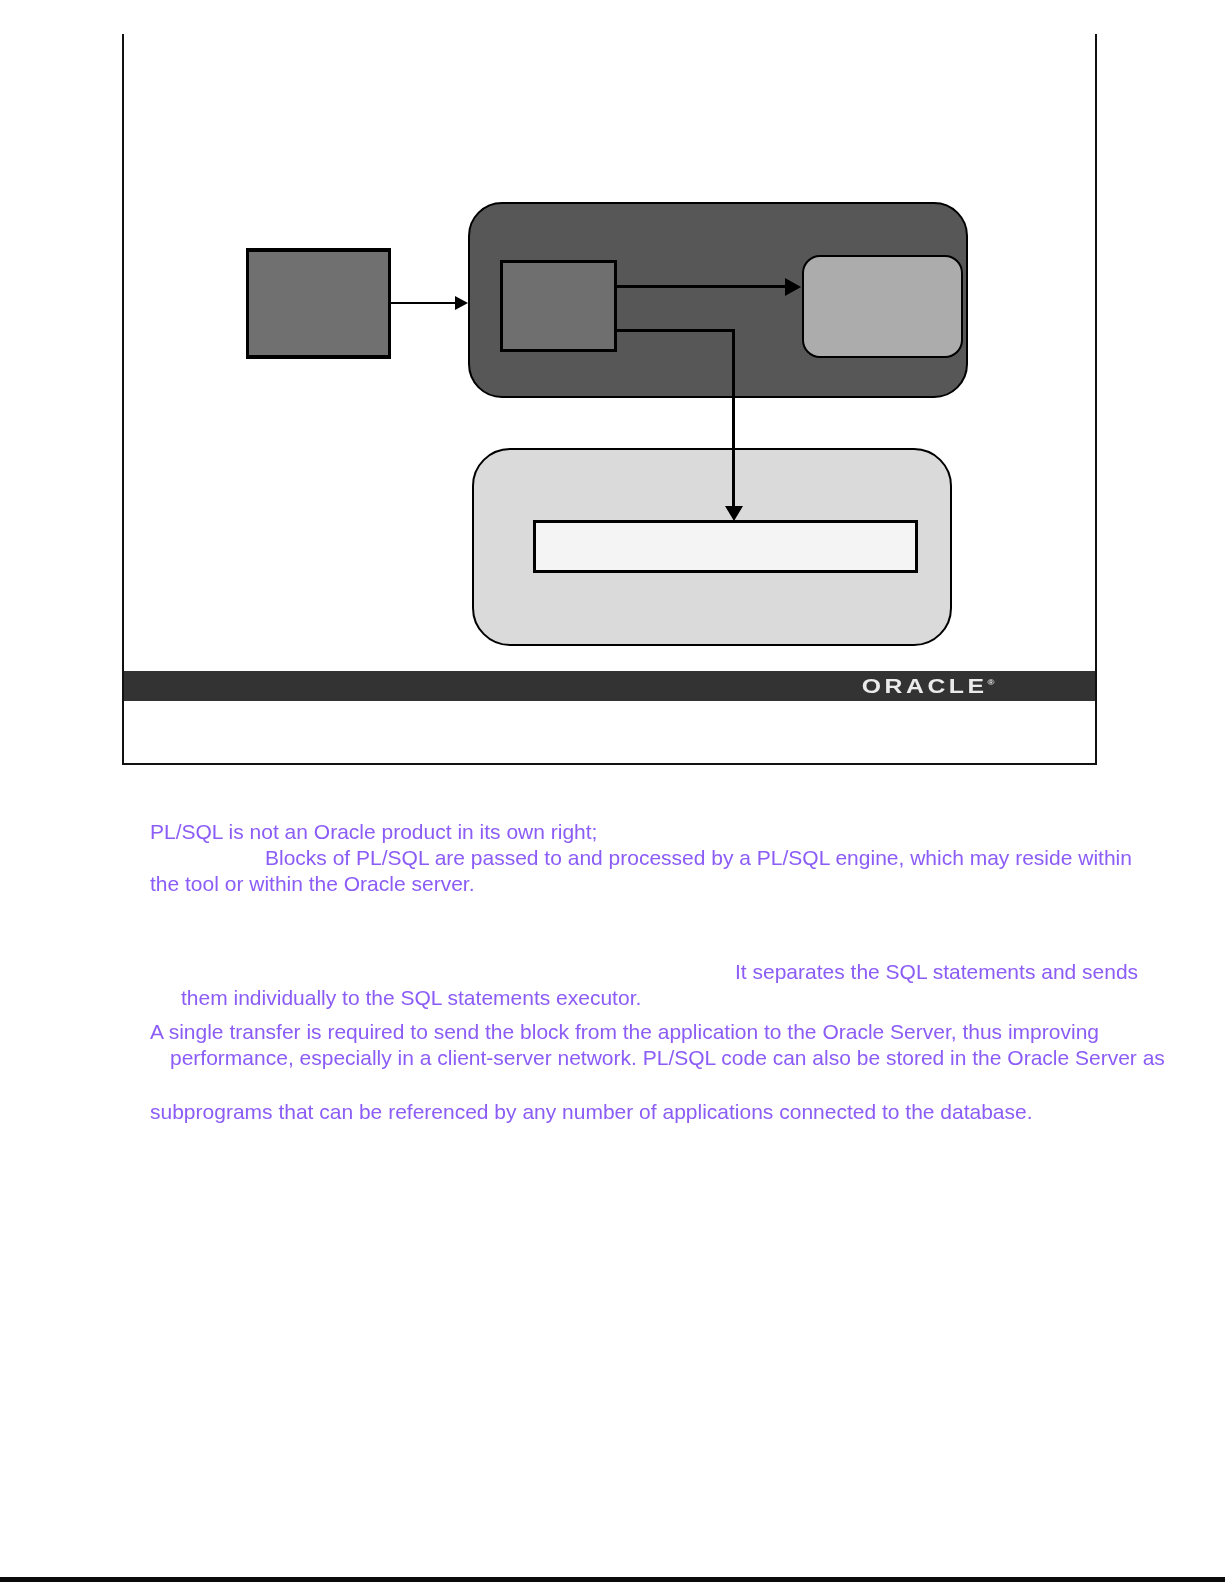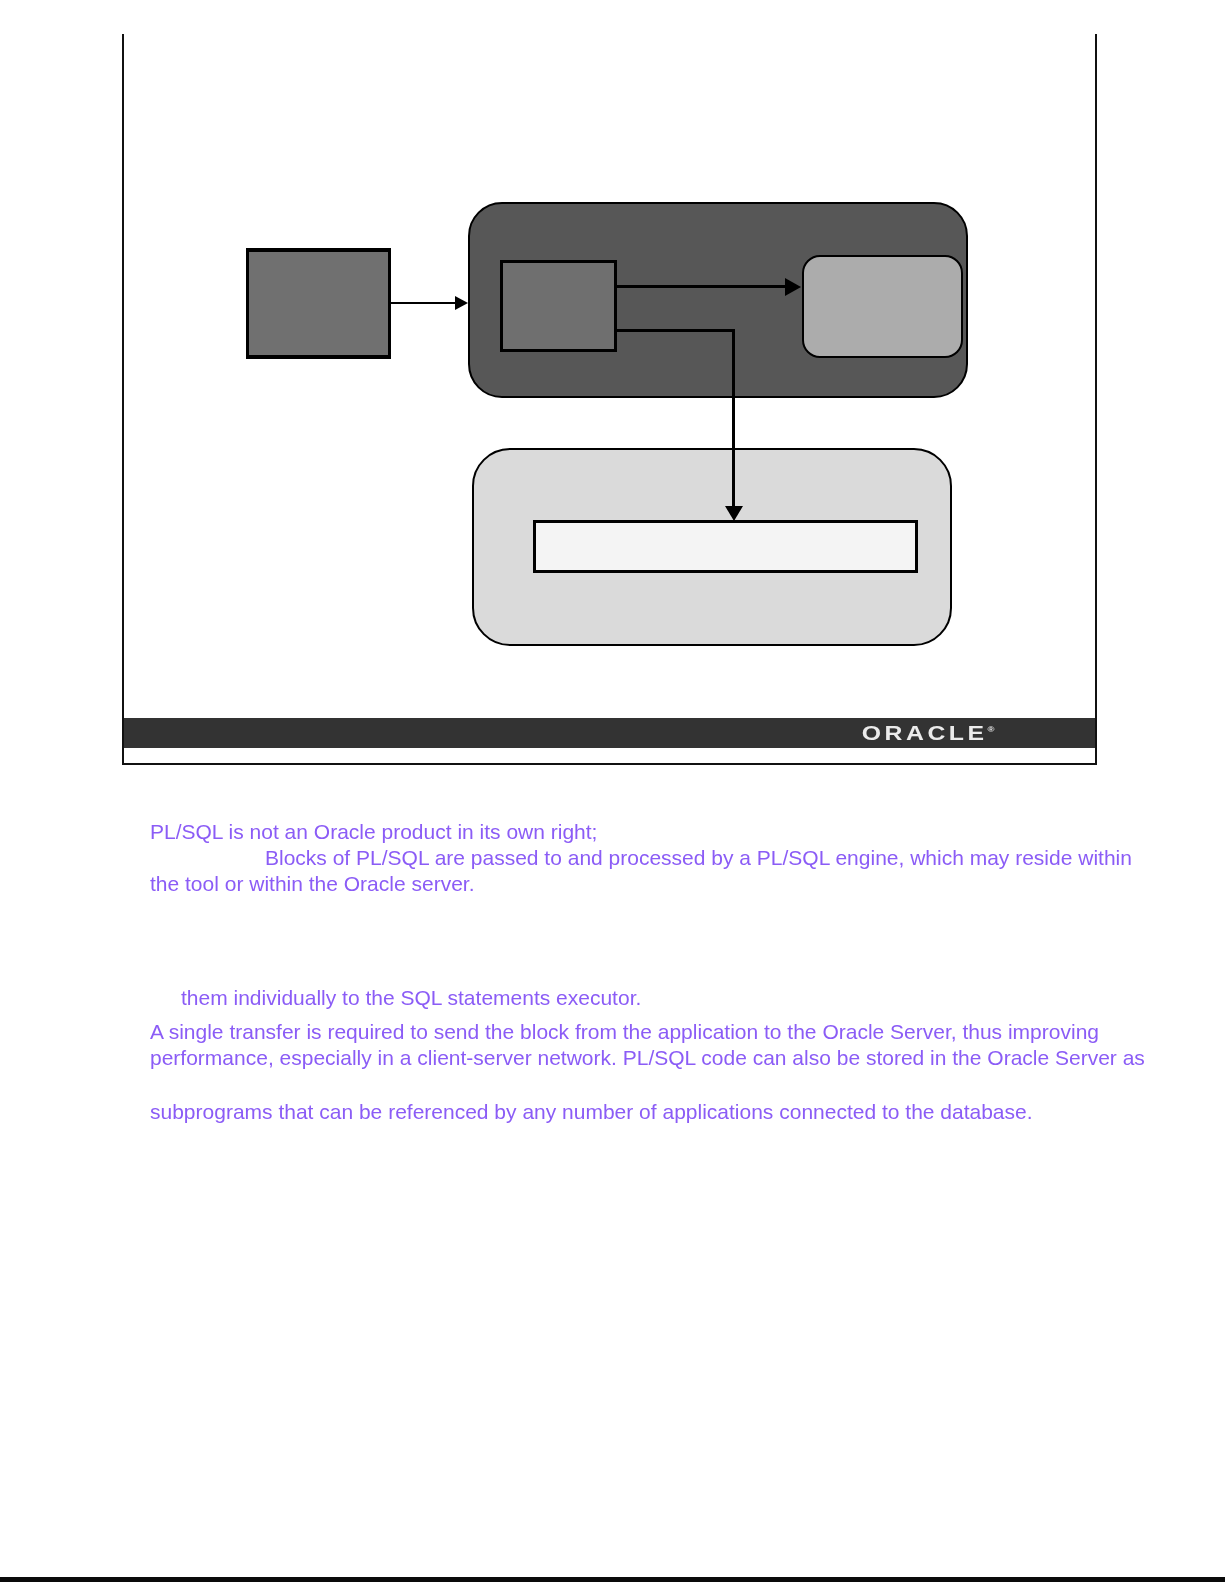--- a/index.html
+++ b/index.html
@@ -70,21 +70,21 @@
   }
   .elbow-h { left:617px; top:329px; width:118px; height:3px; }
   .elbow-v { left:732px; top:329px; width:3px; height:178px; z-index:5; }
   .head-down {
     position:absolute; left:725px; top:506px; width:0; height:0; z-index:5;
     border-left:9px solid transparent; border-right:9px solid transparent;
     border-top:15px solid #000;
   }
   
   .footer-bar {
-    position:absolute; left:124px; top:718px; width:971px; height:30px;
+    position:absolute; left:124px; top:671px; width:971px; height:30px;
     background:#333333;
     text-align:center;
   }
   .oracle-logo {
     position:absolute; right:100px; top:3px;
     font-family:"Liberation Sans", sans-serif;
     font-weight:bold; font-size:21px; letter-spacing:3px;
     color:#ebebeb;
     transform:scaleX(1.18); transform-origin:right center;
   }
@@ -94,21 +94,21 @@
     position:absolute; left:150px;
     font-size:21px; color:#8b5cf6; white-space:nowrap;
     font-family:Liberation Sans, sans-serif;
   }
   .p1l1 { top:820px; }
   .p1l2 { top:846px; left:265px;text-align:right; }
   .p1l3 { top:872px; }
   .p2l1 { top:960px; left:735px; }
   .p2l2 { top:986px;margin-left:31px; }
   .p3l1 { top:1020px; }
-  .p3l2 { top:1046px; }
+  .p3l2 { top:1046px;margin-left:20px; }
   .p3l3 { top:1072px;margin-top:28px; }
   
   .bottom-rule {
     position:absolute; left:0; top:1577px; width:1225px; height:5px;
     background:#0a0a0a;
   }
 </style>
 </head>
 <body>
 
@@ -137,20 +137,21 @@
   <div class="head-down"></div>
 
   <div class="footer-bar">
     <div class="oracle-logo"><span>ORACLE</span><sup>®</sup></div>
   </div>
 
   <div class="note-line p1l1">PL/SQL is not an Oracle product in its own right;</div>
   <div class="note-line p1l2">Blocks of PL/SQL are passed to and processed by a PL/SQL engine, which may reside within</div>
   <div class="note-line p1l3">the tool or within the Oracle server.</div>
 
+  <div class="note-line p2l1">It separates the SQL statements and sends</div>
   <div class="note-line p2l2">them individually to the SQL statements executor.</div>
 
   <div class="note-line p3l1">A single transfer is required to send the block from the application to the Oracle Server, thus improving</div>
   <div class="note-line p3l2">performance, especially in a client-server network. PL/SQL code can also be stored in the Oracle Server as</div>
   <div class="note-line p3l3">subprograms that can be referenced by any number of applications connected to the database.</div>
 
   <div class="bottom-rule"></div>
 
 </div>
 

